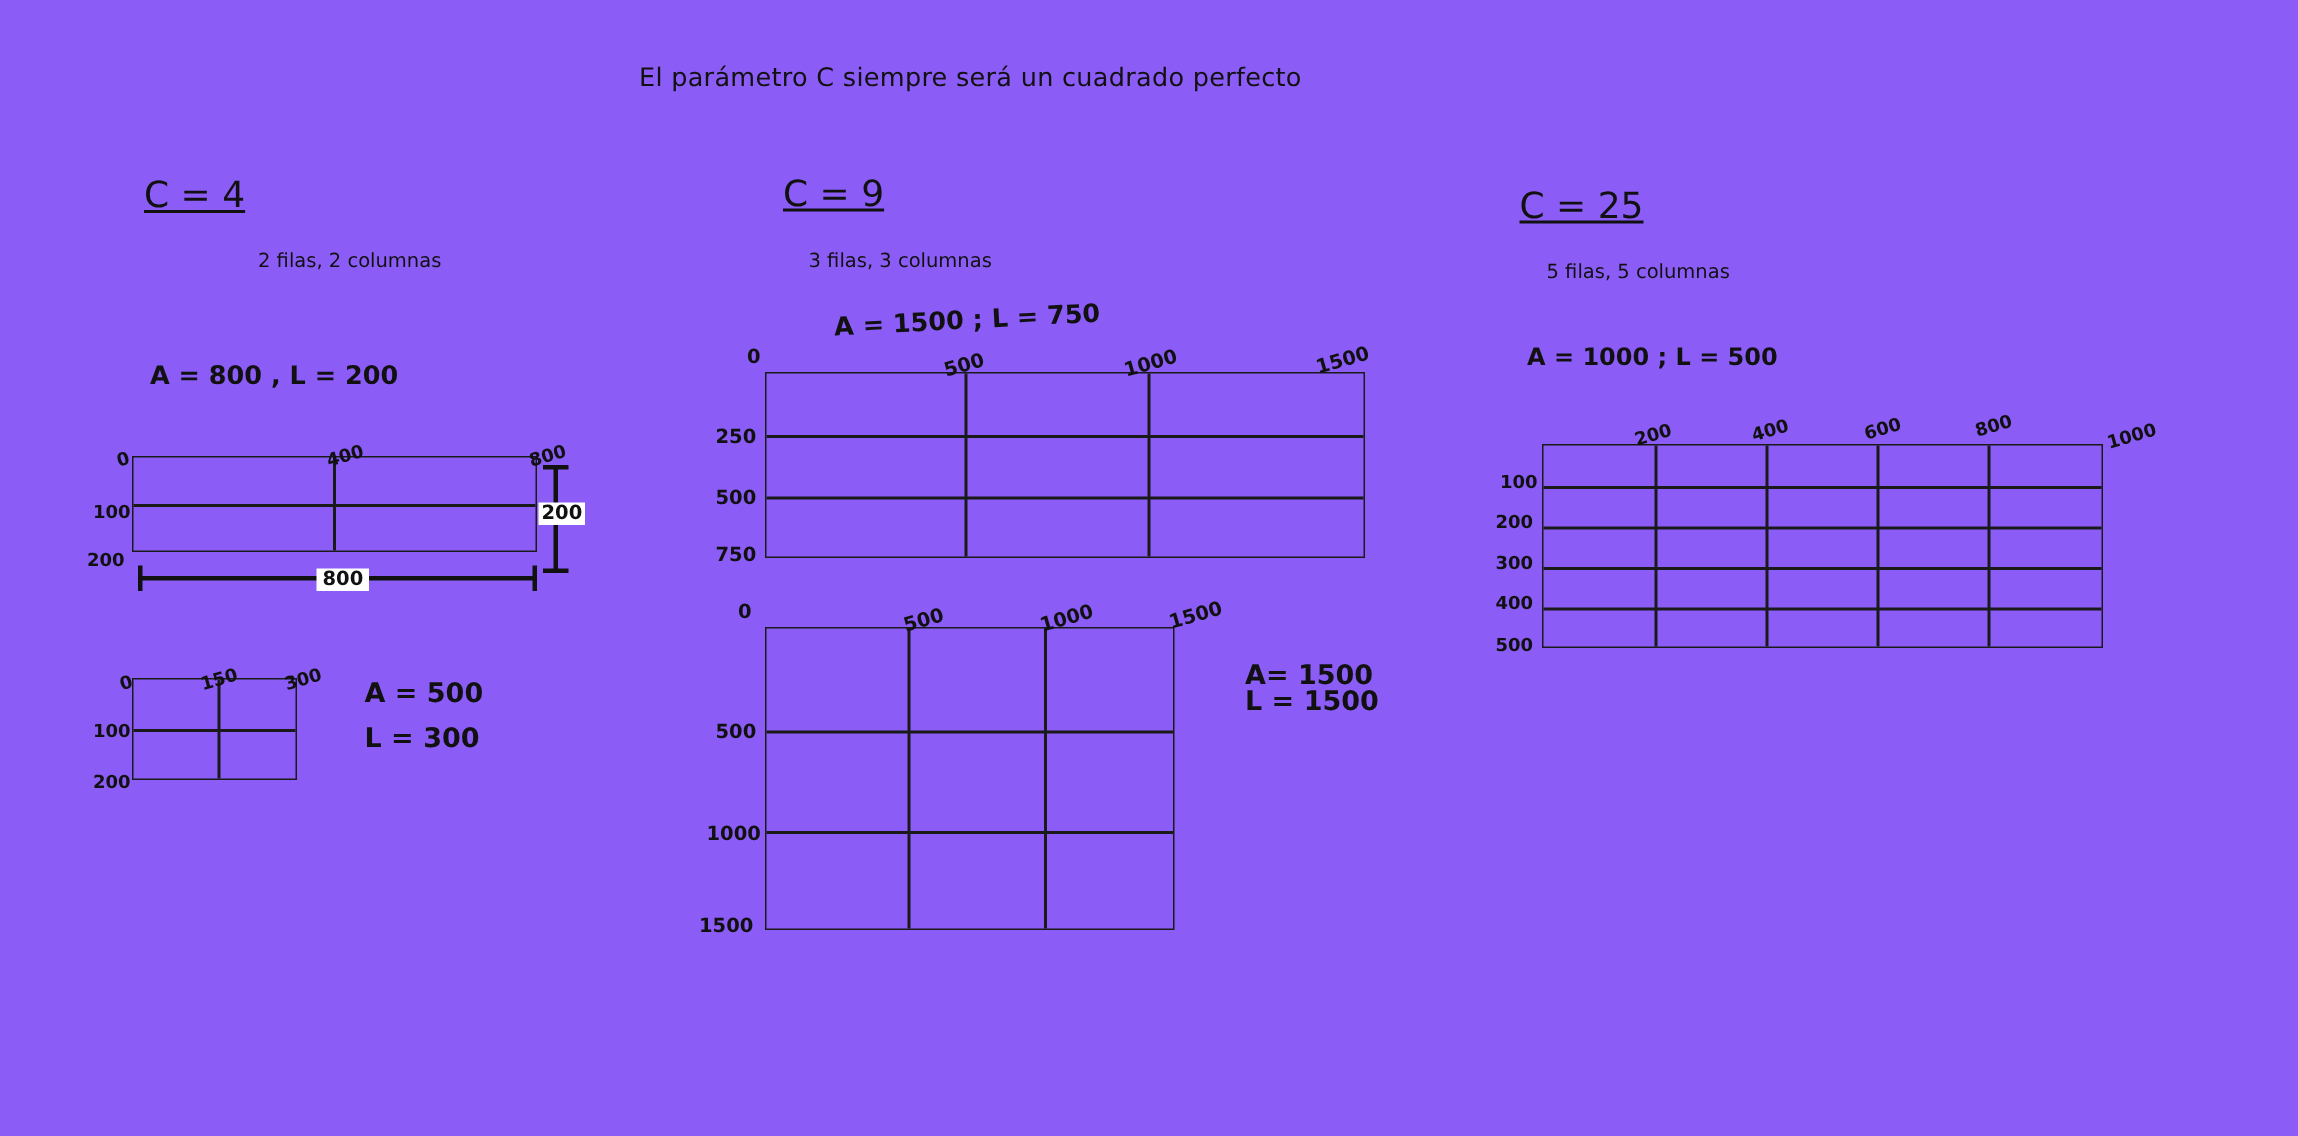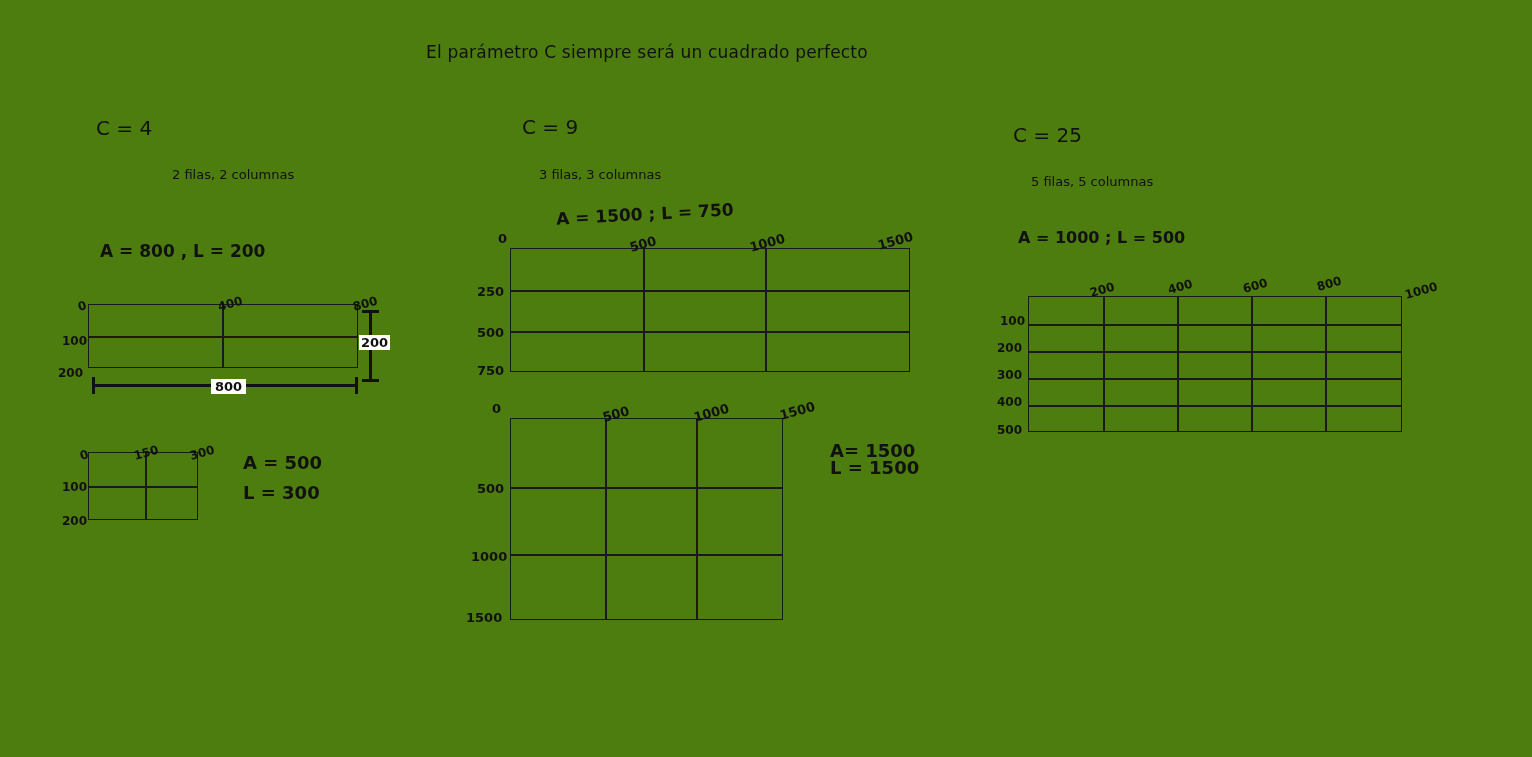--- a/index.html
+++ b/index.html
@@ -4,35 +4,36 @@
 <style>
   html, body {
     margin: 0;
     padding: 0;
     background: #ffffff;
   }
   #canvas {
     position: relative;
     width: 1532px;
     height: 757px;
-    background: #4d7c0f;
+    background: #8b5cf6;
     font-family: "DejaVu Sans", sans-serif;
     color: #111111;
     overflow: hidden;
   }
   .abs { position: absolute; }
 
   .title {
     font-size: 17px;
     letter-spacing: 0.2px;
     white-space: nowrap;
   }
   .case-label {
-    font-size: 20px;
-    white-space: nowrap;
+    font-size: 24px;
+    white-space: nowrap;
+    text-decoration: underline;
   }
   .case-sub {
     font-size: 13px;
     white-space: nowrap;
   }
   .dim-note {
     font-size: 17px;
     font-weight: 600;
     white-space: nowrap;
   }

